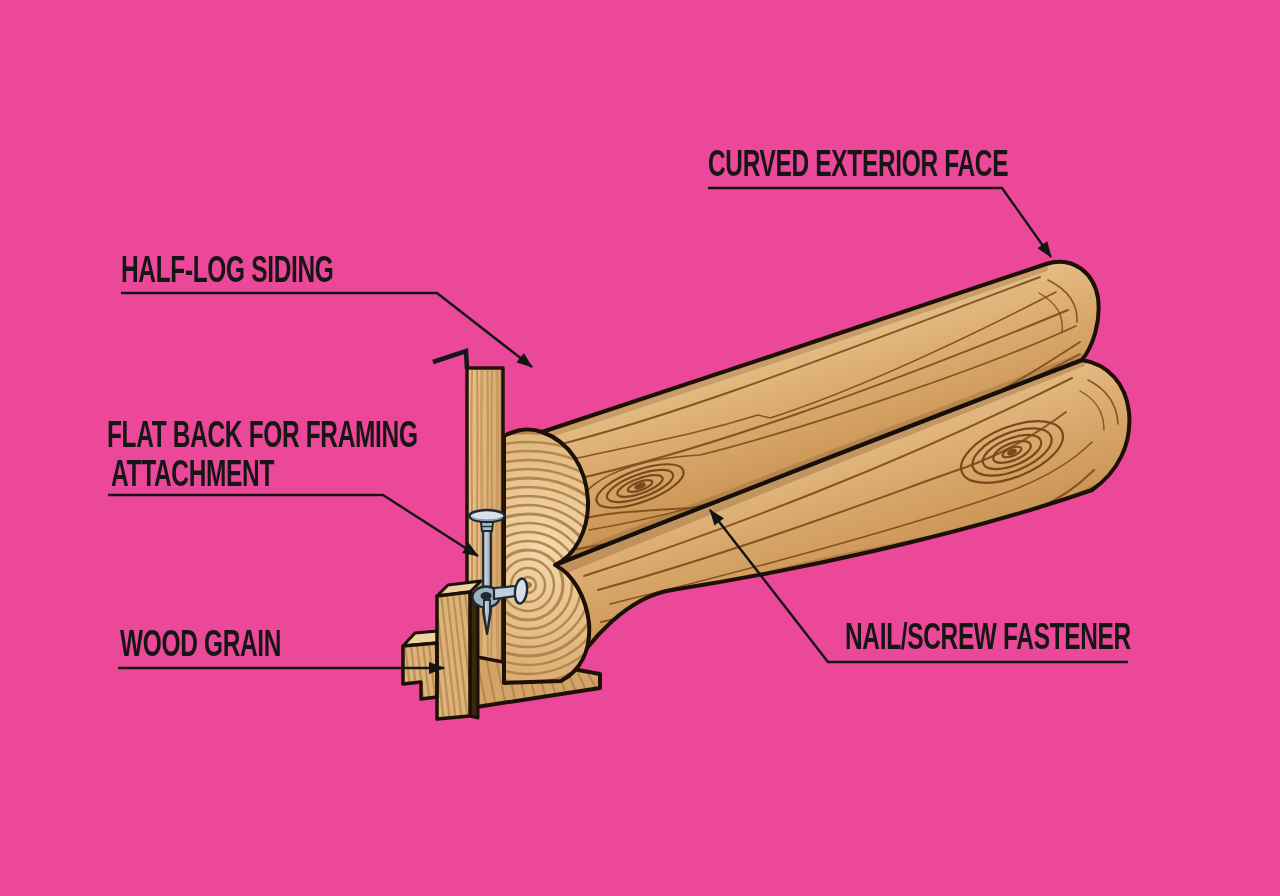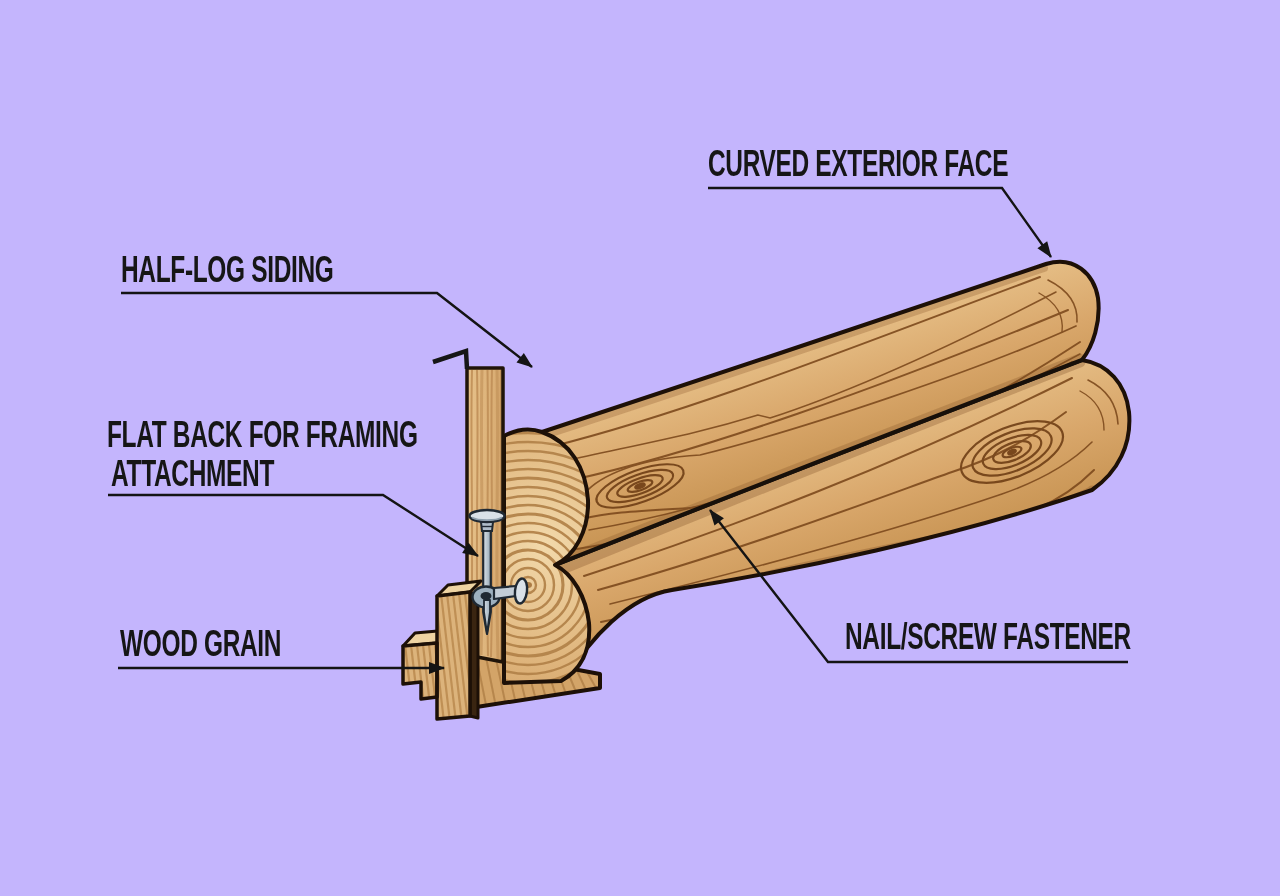--- a/index.html
+++ b/index.html
@@ -1,16 +1,16 @@
 <!DOCTYPE html>
 <html><head>
 <meta charset="utf-8">
 <style>
   html,body{margin:0;padding:0;background:#fcfcfc;}
-  .stage{position:relative;width:1280px;height:896px;background:#c4b5fd;overflow:hidden;
+  .stage{position:relative;width:1280px;height:896px;background:#ec4899;overflow:hidden;
          font-family:"Liberation Sans",sans-serif;}
   .stage svg{position:absolute;left:0;top:0;}
   .lbl{position:absolute;font-family:"Liberation Sans",sans-serif;font-weight:bold;
        font-size:36px;line-height:36px;letter-spacing:-0.5px;color:#161616;
        transform:scaleX(0.68);transform-origin:left top;white-space:nowrap;}
   .lbl .l2{display:block;padding-left:6px;margin-top:3px;}
   #lbl-curved{left:708px;top:146px;}
   #lbl-halflog{left:121px;top:252px;}
   #lbl-flatback{left:107px;top:417px;}
   #lbl-woodgrain{left:120px;top:626px;}

